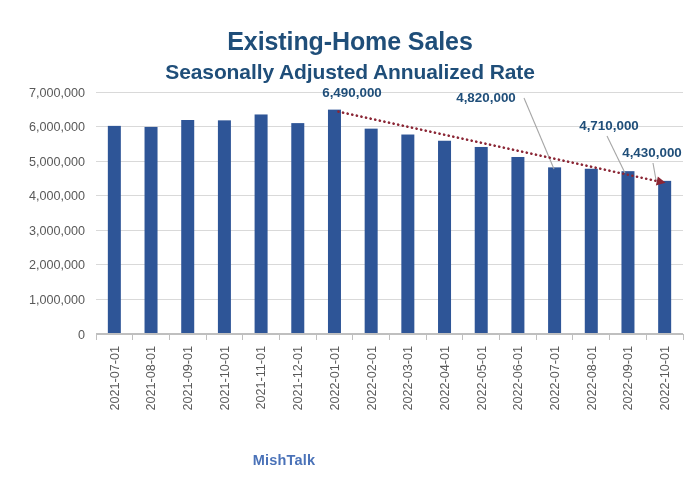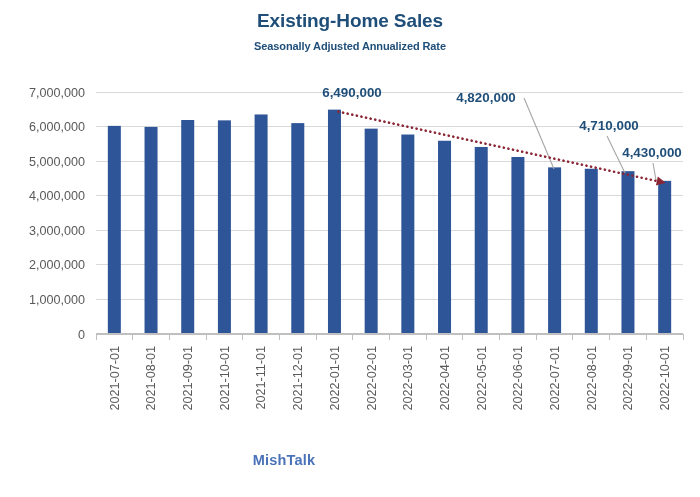--- a/index.html
+++ b/index.html
@@ -25,33 +25,34 @@
 
   
   .title-block {
     position: absolute;
     left: 0;
     top: 8px;
     width: 700px;
     text-align: center;
   }
   .chart-title {
-    font-size: 19px;
+    font-size: 25px;
     font-weight: bold;
     color: #1F4E79;
     letter-spacing: -0.1px;
     line-height: 26px;
+    margin-top: 20px;
   }
   .chart-subtitle {
-    font-size: 11px;
+    font-size: 21px;
     font-weight: bold;
     color: #1F4E79;
     letter-spacing: -0.1px;
     line-height: 22px;
-    margin-top: 1px;
+    margin-top: 7px;
   }
 
   
   #plot-svg {
     position: absolute;
     left: 0;
     top: 0;
     width: 700px;
     height: 497px;
   }

